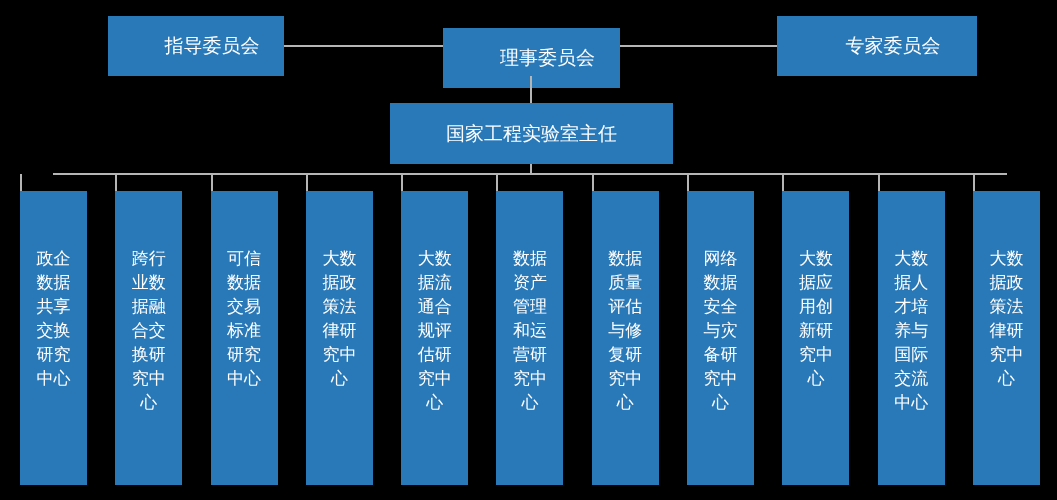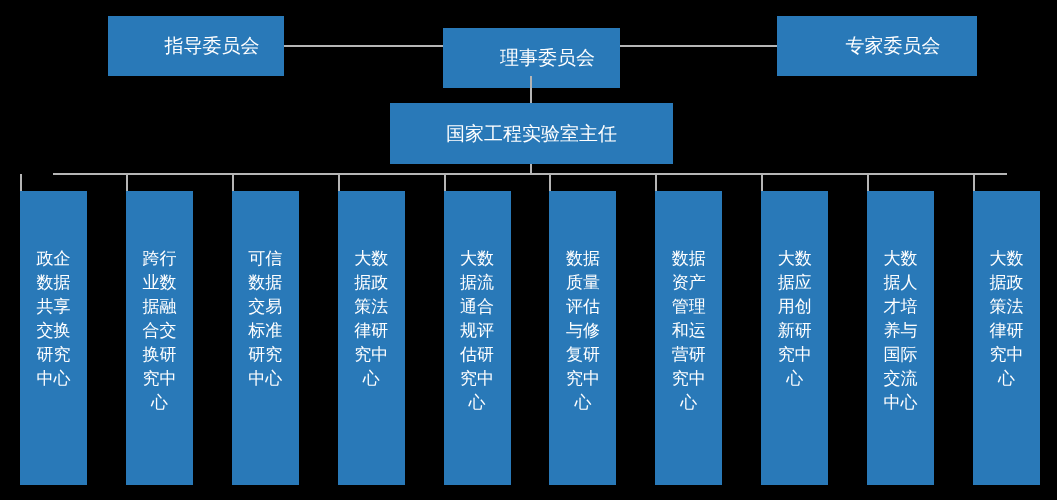--- a/index.html
+++ b/index.html
@@ -132,31 +132,37 @@
       <div class="center-drop"></div>
       <div class="center-box">
         <span class="center-label">大数据流通合规评估研究中心</span>
       </div>
     </div>
 
 
     <div class="center-cell">
       <div class="center-drop"></div>
       <div class="center-box">
+        <span class="center-label">数据资产管理和运营研究中心</span>
+      </div>
+    </div>
+
+    <div class="center-cell">
+      <div class="center-drop"></div>
+      <div class="center-box">
         <span class="center-label">数据质量评估与修复研究中心</span>
       </div>
     </div>
 
     <div class="center-cell">
       <div class="center-drop"></div>
       <div class="center-box">
-        <span class="center-label">数据资产管理和运营研究中心</span>
+        <span class="center-label">网络数据安全与灾备研究中心</span>
       </div>
     </div>
-
 
     <div class="center-cell">
       <div class="center-drop"></div>
       <div class="center-box">
         <span class="center-label">大数据应用创新研究中心</span>
       </div>
     </div>
 
     <div class="center-cell">
       <div class="center-drop"></div>

